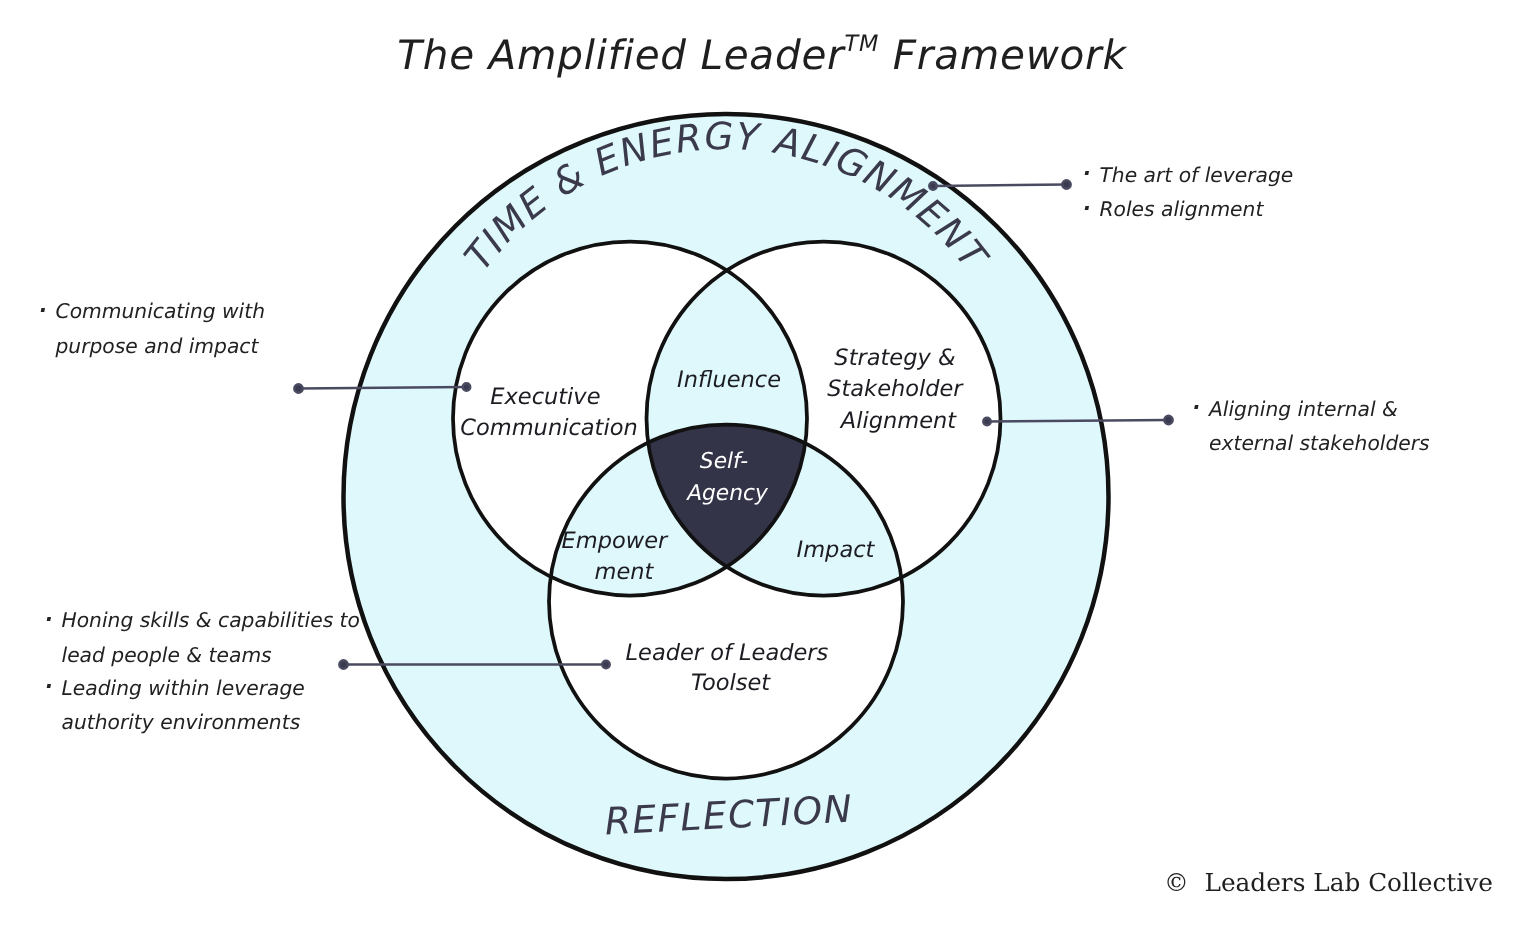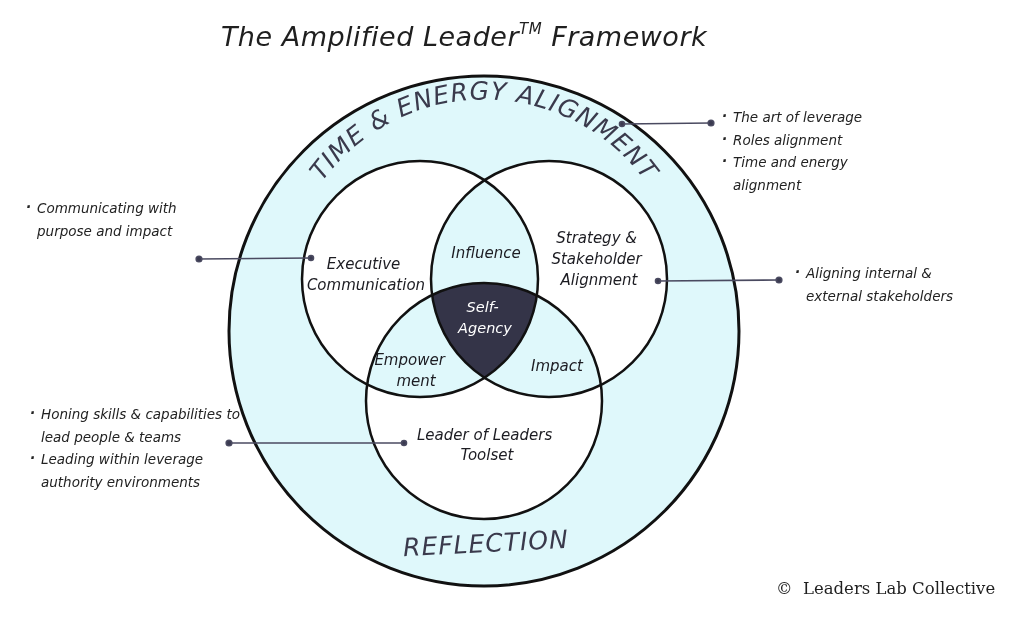--- a/index.html
+++ b/index.html
@@ -7,21 +7,21 @@
          font-family: "DejaVu Sans", sans-serif; color: #222; }
   #diagram { position: absolute; left: 0; top: 0; }
   .hand { font-family: "DejaVu Sans", sans-serif; font-style: italic; fill: #1c1c22; }
   .ring-label { font-family: "DejaVu Sans", sans-serif; font-style: italic; fill: #3a3a4c; letter-spacing: 1px; }
   .note { position: absolute; font-family: "DejaVu Sans", sans-serif; font-style: italic;
           font-size: 13.5px; line-height: 22.5px; color: #222; }
   .note ul { list-style: none; margin: 0; padding: 0; }
   .note li { position: relative; padding-left: 11px; }
   .note li::before { content: "·"; position: absolute; left: 0; top: -1px; font-weight: bold; }
   .title { position: absolute; left: 0; width: 928px; top: 20px; text-align: center;
-           font-family: "DejaVu Sans", sans-serif; font-style: italic; font-size: 27px; color: #1f1f1f; letter-spacing: 0.5px; }
+           font-family: "DejaVu Sans", sans-serif; font-style: italic; font-size: 27px; color: #1f1f1f; letter-spacing: 0.5px; padding-left: 44px; }
   .title sup { font-size: 15px; vertical-align: 12px; }
   .copyright { position: absolute; left: 776px; top: 579px; font-family: "DejaVu Serif", serif;
                font-size: 16.5px; color: #1f1f1f; }
 </style>
 </head>
 <body>
 
 <div class="title">
   <span>The Amplified Leader</span><sup>TM</sup>
   <span>Framework</span>
@@ -111,21 +111,20 @@
     <line x1="229" y1="443" x2="404" y2="443"></line>
     <circle cx="229" cy="443" r="2.8"></circle>
     <circle cx="404" cy="443" r="2.5"></circle>
   </g>
 </svg>
 
 <div class="note" style="left:722px; top:106px; width:190px;font-style:italic;">
   <ul>
     <li>The art of leverage</li>
     <li>Roles alignment</li>
-    <li style="width:130px">Time and energy alignment</li>
   </ul>
 </div>
 
 <div class="note" style="left:26px; top:197px; width:180px;">
   <ul>
     <li style="width:160px">Communicating with purpose and impact</li>
   </ul>
 </div>
 
 <div class="note" style="left:795px; top:262px; width:180px;">

